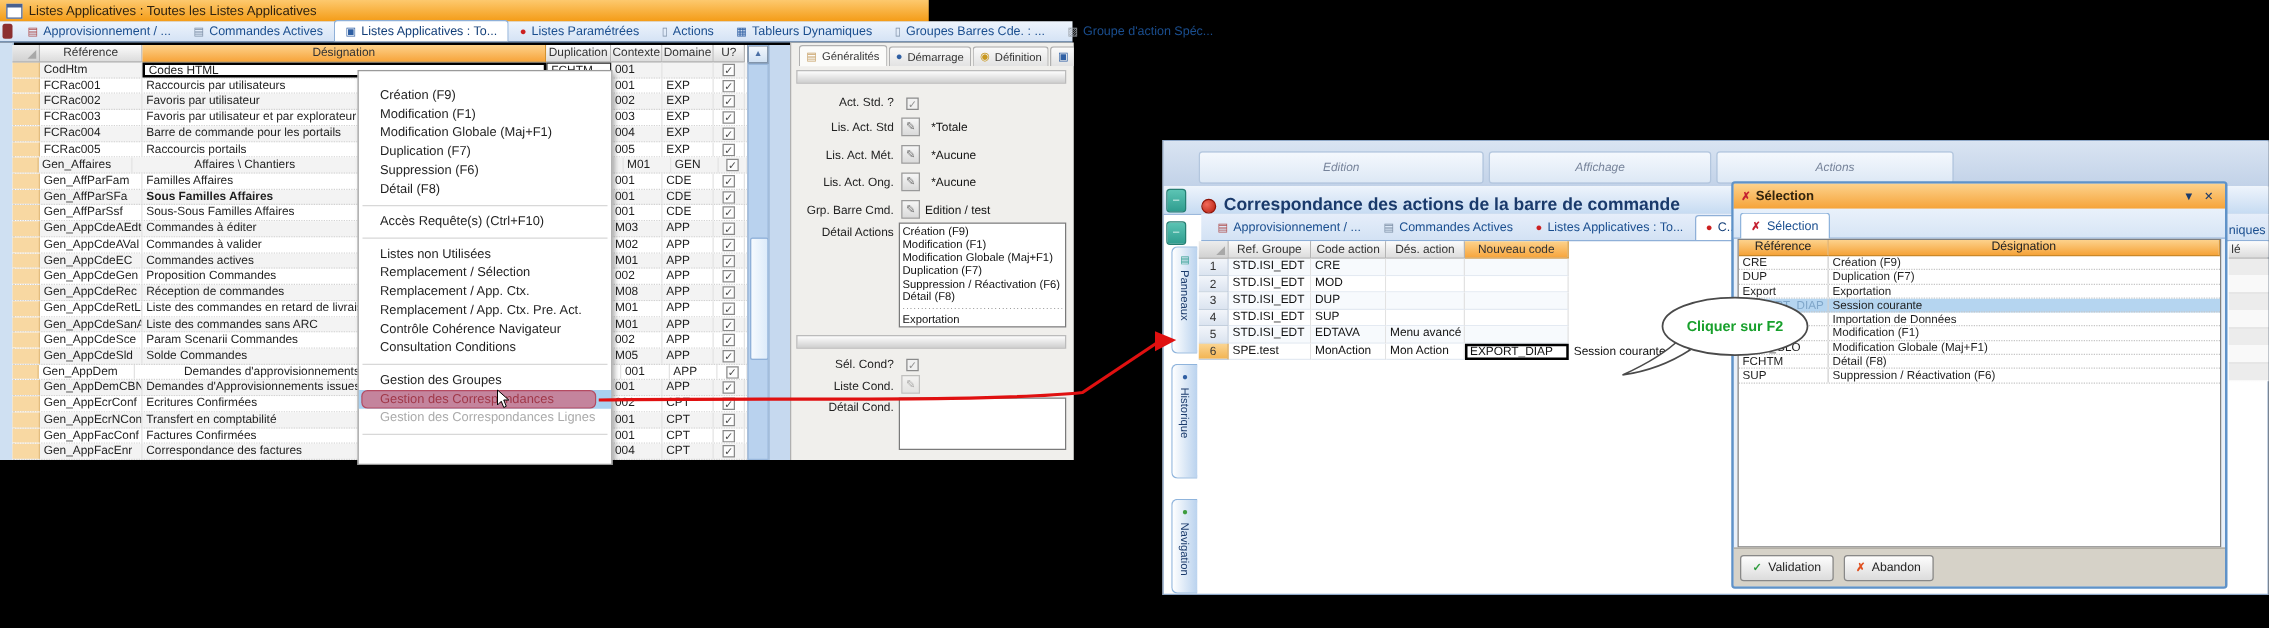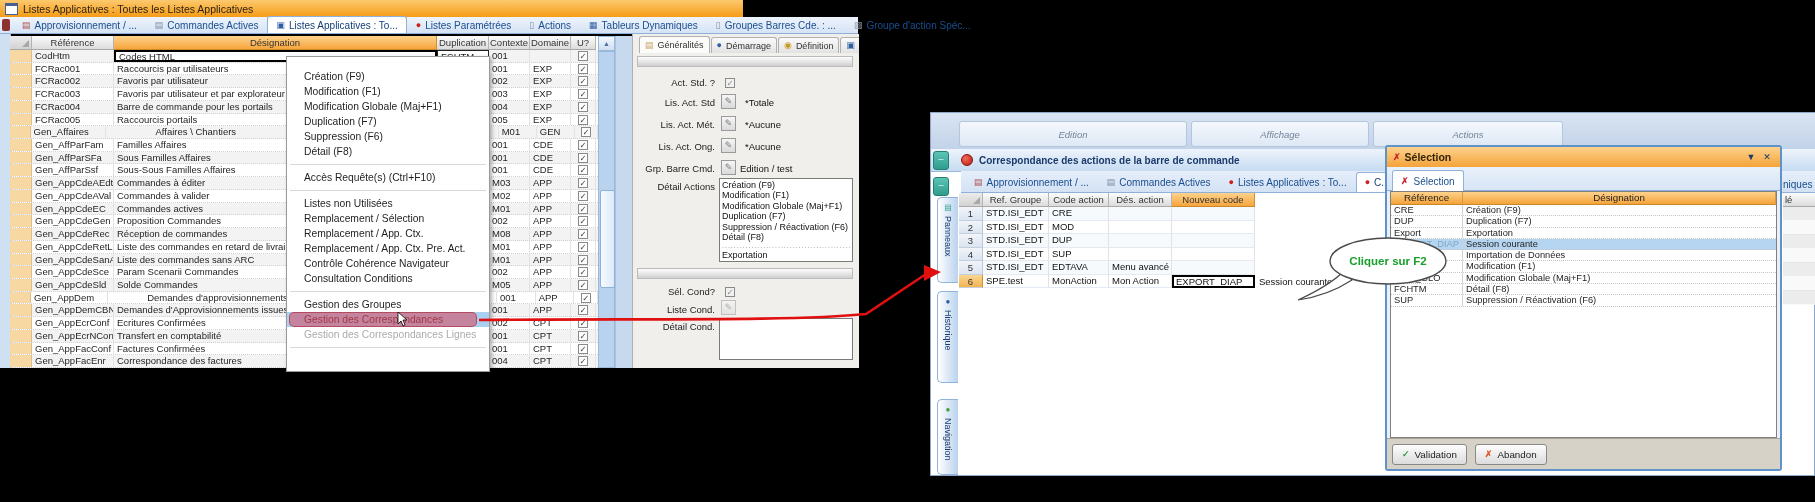--- a/index.html
+++ b/index.html
@@ -74,21 +74,21 @@
     border:1px solid rgba(168,30,50,.55);border-radius:5px;box-sizing:border-box;}
   .msep{border-top:1px solid #d8d8d8;margin:5px 3px;}
 
   
   .rwin{position:absolute;left:930px;top:112px;width:885px;height:364px;background:#fff;border:1px solid #8fa8c8;box-sizing:border-box;}
   .ribbon{position:absolute;left:0;top:0;width:885px;height:36px;background:linear-gradient(#d9e4f2,#c2d2e8);}
   .rgroup{position:absolute;top:8px;height:26px;background:linear-gradient(#f4f8fd,#dde8f5);border:1px solid #b3c6de;
     border-radius:3px;box-sizing:border-box;display:flex;align-items:center;justify-content:center;
     font-style:italic;font-size:9.5px;color:#76839a;}
   .rtitle{position:absolute;left:0;top:36px;width:885px;height:22px;background:linear-gradient(#eef4fc,#c6dbf2);
-    border-bottom:1px solid #9ab8dc;display:flex;align-items:center;font-size:10px;font-weight:bold;color:#1a3a6b;}
+    border-bottom:1px solid #9ab8dc;display:flex;align-items:flex-end;font-size:14px;font-weight:bold;color:#1a3a6b;}
   .rdot{width:10px;height:10px;border-radius:50%;background:radial-gradient(circle at 35% 35%,#f26a5a,#b51d0e);margin:0 6px 0 30px;border:1px solid #8f1205;}
   .rtabs{position:absolute;left:30px;top:58px;width:855px;height:22px;background:linear-gradient(#e6eefa,#d3e2f4);
     border-bottom:1px solid #8fb0d8;display:flex;align-items:flex-end;padding-left:4px;box-sizing:border-box;}
   .rtabs .tab{height:19px;font-size:10px;}
   .teal{position:absolute;width:14px;height:17px;background:linear-gradient(#5cc4b4,#2f9d8f);border:1px solid #257e72;
     border-radius:3px;color:#eafaf7;font-size:9px;line-height:15px;text-align:center;}
   .vtab{position:absolute;left:6px;width:21px;background:linear-gradient(90deg,#ffffff,#b9d2ee);border:1px solid #8fb4dc;
     border-right:none;border-radius:5px 0 0 5px;box-sizing:border-box;
     writing-mode:vertical-rl;font-size:9px;color:#1a3a6b;padding-top:5px;display:flex;align-items:center;}
   .vicon{writing-mode:horizontal-tb;font-size:8px;margin-bottom:4px;}
@@ -281,21 +281,21 @@
           <div class="lcell nowrap" style="width: 52px;"></div>
           <div class="lcell nowrap" style="width: 41px;">001</div>
           <div class="lcell nowrap" style="width: 41px;">CDE</div>
           <div class="lcell" style="width: 25px; padding: 0px;">
             <div class="cb"></div>
           </div>
         </div>
         <div class="lrow">
           <div class="lcell indcell" style="width: 22px;"></div>
           <div class="lcell nowrap" style="width: 82px;">Gen_AffParSFa</div>
-          <div class="lcell nowrap" style="width: 323px;">Sous Familles Affaires</div>
+          <div class="lcell nowrap" style="width: 323px; font-weight: bold;">Sous Familles Affaires</div>
           <div class="lcell nowrap" style="width: 52px;"></div>
           <div class="lcell nowrap" style="width: 41px;">001</div>
           <div class="lcell nowrap" style="width: 41px;">CDE</div>
           <div class="lcell" style="width: 25px; padding: 0px;">
             <div class="cb"></div>
           </div>
         </div>
         <div class="lrow">
           <div class="lcell indcell" style="width: 22px;"></div>
           <div class="lcell nowrap" style="width: 82px;">Gen_AffParSsf</div>

